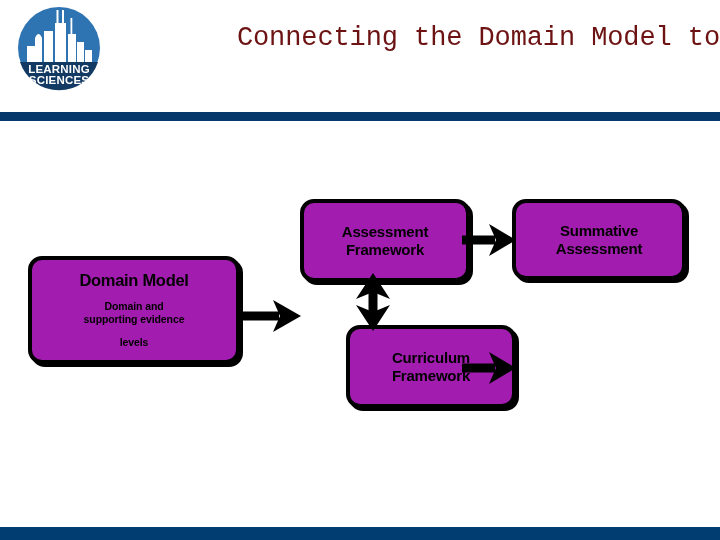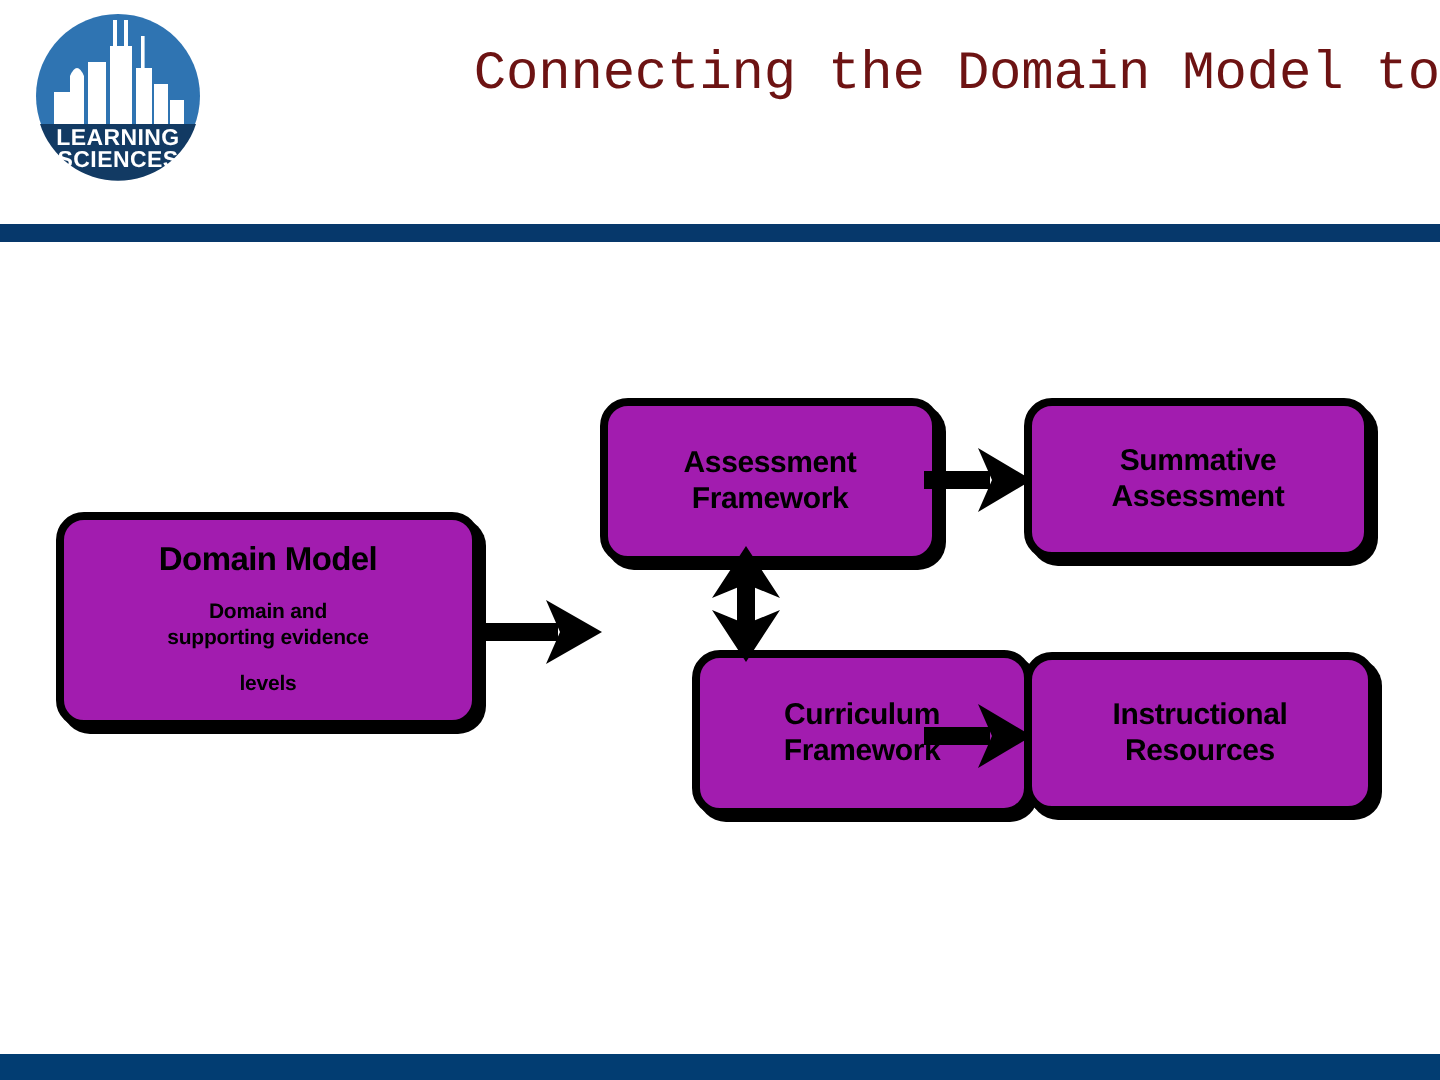--- a/index.html
+++ b/index.html
@@ -192,24 +192,20 @@
     <div class="node" id="node-curriculum-fw">
       <div class="node-title">Curriculum</div>
       <div class="node-title">Framework</div>
     </div>
 
     <div class="node" id="node-summative">
       <div class="node-title">Summative</div>
       <div class="node-title">Assessment</div>
     </div>
 
-    <div class="node" id="node-instructional">
-      <div class="node-title">Instructional</div>
-      <div class="node-title">Resources</div>
-    </div>
 
     <div class="arrow" id="arrow-dm-to-fw">
       <svg width="64" height="38" viewBox="0 0 64 38" aria-hidden="true">
         <rect x="0" y="14.5" width="40" height="9" fill="#000000"></rect>
         <path d="M34 3 L62 19 L34 35 L41 19 Z" fill="#000000"></path>
       </svg>
     </div>
 
     <div class="arrow" id="arrow-assess-to-sum">
       <svg width="56" height="38" viewBox="0 0 56 38" aria-hidden="true">

